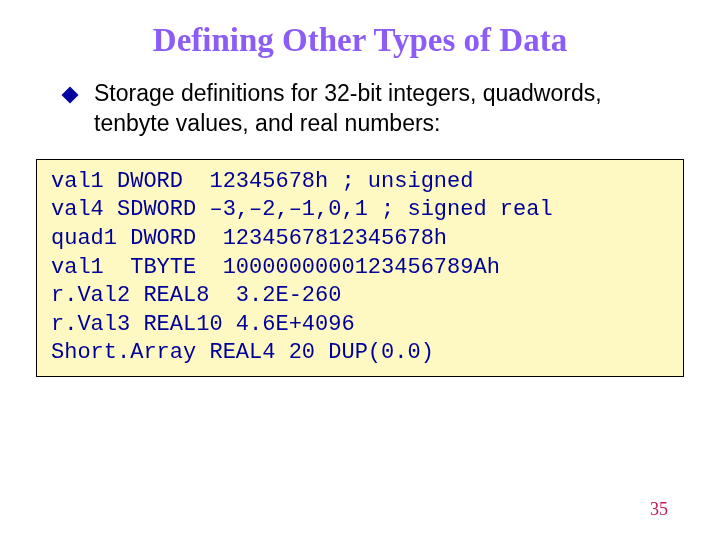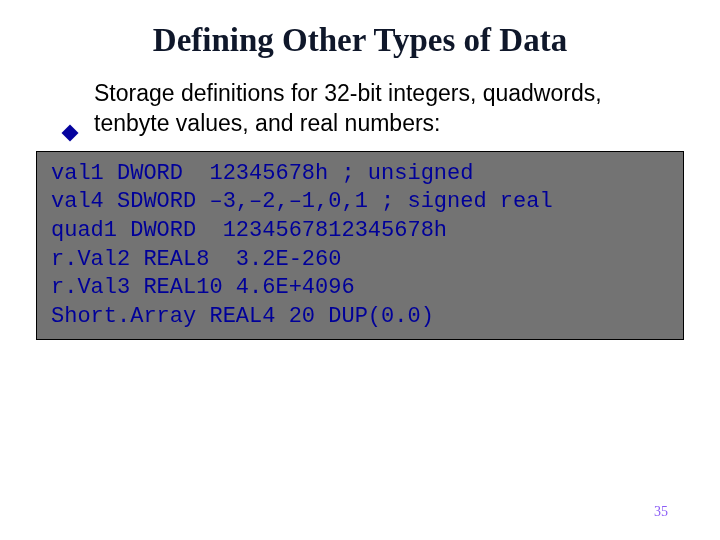--- a/index.html
+++ b/index.html
@@ -7,82 +7,83 @@
     width: 720px;
     height: 540px;
     background: #ffffff;
     font-family: Arial, Helvetica, sans-serif;
     position: relative;
     overflow: hidden;
   }
   .title {
     font-family: "Comic Sans MS", "Chalkboard SE", "Marker Felt", cursive;
     font-weight: bold;
-    color: #0f172a;
+    color: #8b5cf6;
     font-size: 33px;
     text-align: center;
     padding-top: 22px;
     padding-bottom: 20px;
   }
   .bullet-row {
     display: flex;
-    align-items: flex-end;
+    align-items: flex-start;
     padding-left: 64px;
     padding-right: 43px;
-    margin-bottom: 12px;
+    margin-bottom: 20px;
   }
   .bullet-icon {
     width: 12px;
     height: 12px;
     background: #04029e;
     transform: rotate(45deg);
     margin-top: 10px;
     margin-right: 18px;
     flex-shrink: 0;
   }
   .bullet-text {
     font-size: 23px;
     color: #000000;
     line-height: 1.3;
   }
   .code-box {
     margin-left: 36px;
     margin-right: 36px;
     border: 1px solid #000000;
-    background: #737373;
+    background: #fef9c3;
     padding: 8px 14px;
   }
   .code-line {
     font-family: "Courier New", Courier, monospace;
     font-size: 22px;
     color: #000099;
     white-space: pre;
     line-height: 1.3;
   }
   .page-num {
     position: absolute;
     right: 52px;
     bottom: 20px;
     font-family: Georgia, "Times New Roman", serif;
-    font-size: 14px;
-    color: #8b5cf6;
+    font-size: 18px;
+    color: #be185d;
   }
 </style>
 </head>
 <body>
 
 <div class="title">Defining Other Types of Data</div>
 
 <div class="bullet-row">
   <div class="bullet-icon"></div>
   <div class="bullet-text">Storage definitions for 32-bit integers, quadwords, tenbyte values, and real numbers:</div>
 </div>
 
 <div class="code-box">
   <div class="code-line">val1 DWORD  12345678h ; unsigned</div>
   <div class="code-line">val4 SDWORD –3,–2,–1,0,1 ; signed real</div>
   <div class="code-line">quad1 DWORD  1234567812345678h</div>
+  <div class="code-line">val1  TBYTE  1000000000123456789Ah</div>
   <div class="code-line">r.Val2 REAL8  3.2E-260</div>
   <div class="code-line">r.Val3 REAL10 4.6E+4096</div>
   <div class="code-line">Short.Array REAL4 20 DUP(0.0)</div>
 </div>
 
 <div class="page-num">35</div>
 
 </body></html>

